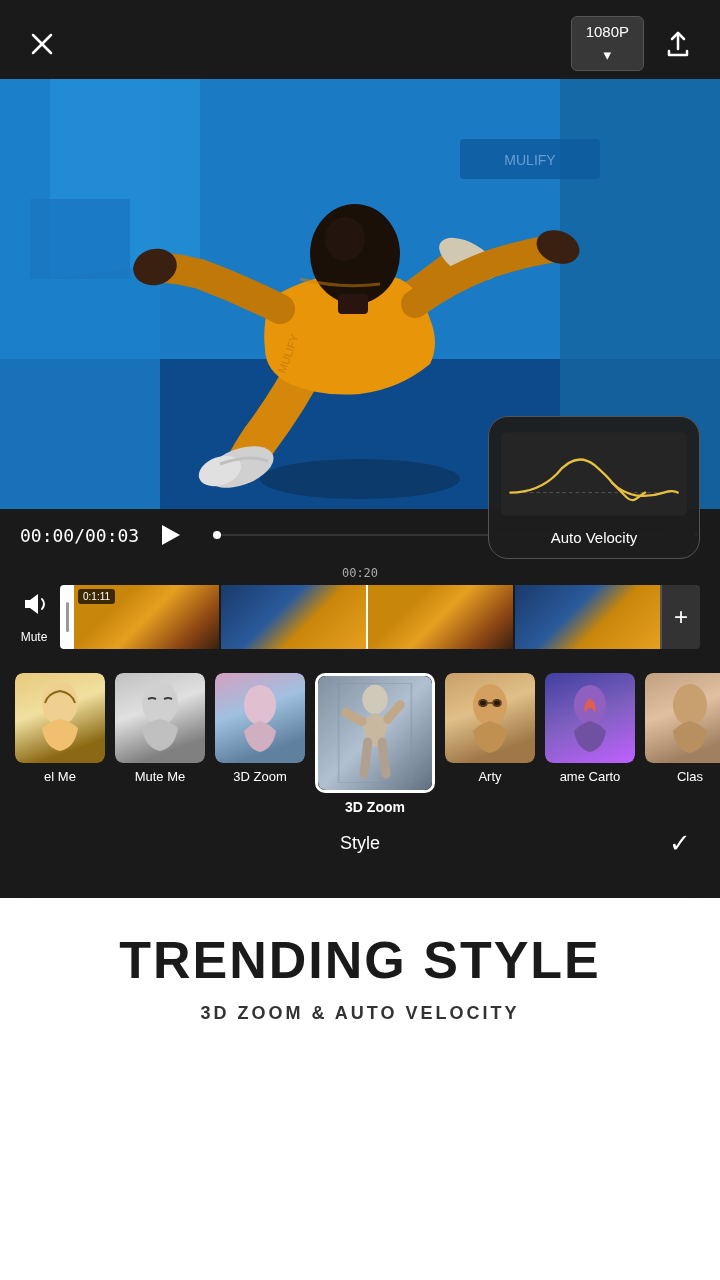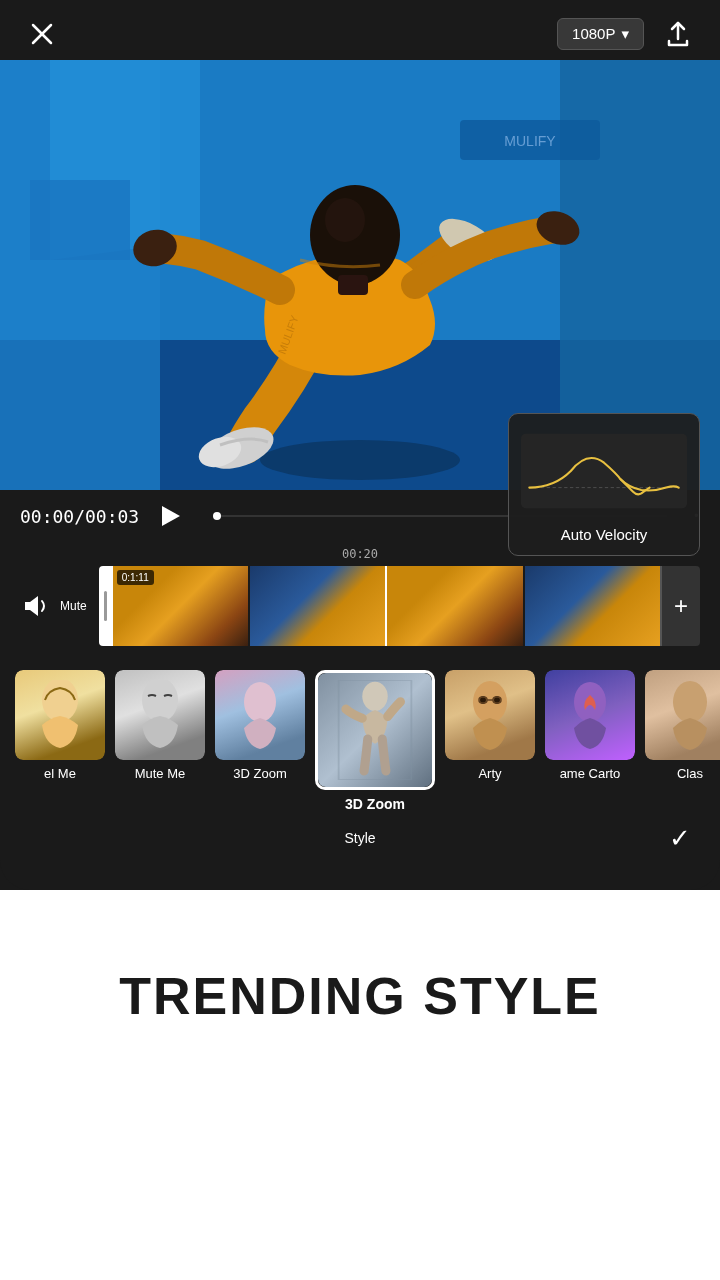--- a/index.html
+++ b/index.html
@@ -43,23 +43,24 @@
     }
 
     .resolution-btn {
       background: rgba(60,60,60,0.9);
       border: 1px solid #555;
       border-radius: 6px;
       color: white;
       padding: 6px 14px;
       font-size: 15px;
       display: flex;
-      align-items: flex-start;
+      align-items: center;
       gap: 6px;
       cursor: pointer;
+      flex-direction: column;
     }
 
     .export-btn {
       width: 36px;
       height: 36px;
       display: flex;
       align-items: center;
       justify-content: center;
       cursor: pointer;
     }
@@ -135,35 +136,36 @@
     .timeline-strip-area {
       background: #1a1a1a;
       display: flex;
       align-items: center;
       padding: 0 20px 10px;
       gap: 12px;
     }
 
     .mute-control {
       display: flex;
+      flex-direction: column;
       align-items: center;
       gap: 12px;
       cursor: pointer;
       color: white;
       justify-content: space-between;
     }
 
     .mute-label {
       font-size: 12px;
       color: white;
     }
 
     .timeline-strip {
       flex: 1;
-      height: 80px;
+      height: 64px;
       display: flex;
       position: relative;
       border-radius: 4px;
       overflow: hidden;
     }
 
     .timeline-handle-left {
       width: 14px;
       background: #fff;
       display: flex;
@@ -231,24 +233,24 @@
       background: white;
       transform: translateX(-50%);
       z-index: 10;
     }
 
     
     .auto-velocity-popup {
       position: absolute;
       right: 20px;
       bottom: 100px;
-      width: 192px;
+      width: 212px;
       background: rgba(30,30,30,0.95);
       border: 1px solid #555;
-      border-radius: 10px;
+      border-radius: 20px;
       padding: 12px;
       z-index: 20;
     }
 
     .velocity-chart {
       width: 100%;
       height: 90px;
     }
 
     .velocity-label {
@@ -327,21 +329,21 @@
     .style-bottom-bar {
       display: flex;
       justify-content: center;
       align-items: center;
       padding: 14px 20px;
       position: relative;
     }
 
     .style-label {
       color: white;
-      font-size: 14px;
+      font-size: 18px;
       font-weight: 500;
     }
 
     .confirm-btn {
       position: absolute;
       right: 20px;
       width: 40px;
       height: 40px;
       display: flex;
       align-items: center;
@@ -351,21 +353,21 @@
     }
 
     .check-svg {
       font-size: 26px;
       color: white;
     }
 
     
     .bottom-section {
       background: #ffffff;
-      padding: 78px 40px 40px;
+      padding: 34px 40px 40px;
       text-align: center;
     }
 
     .trending-title {
       font-size: 52px;
       font-weight: 900;
       color: #1a1a1a;
       letter-spacing: 2px;
       text-transform: uppercase;
       line-height: 1.1;
@@ -641,13 +643,14 @@
         <span class="check-svg">✓</span>
       </div>
     </div>
   </div>
 
   <div class="phone-bottom"></div>
 </div>
 
 <div class="bottom-section">
   <div class="trending-title">TRENDING STYLE</div>
+  <div class="trending-subtitle">3D ZOOM &amp; AUTO VELOCITY</div>
 </div>
 
 </body></html>

